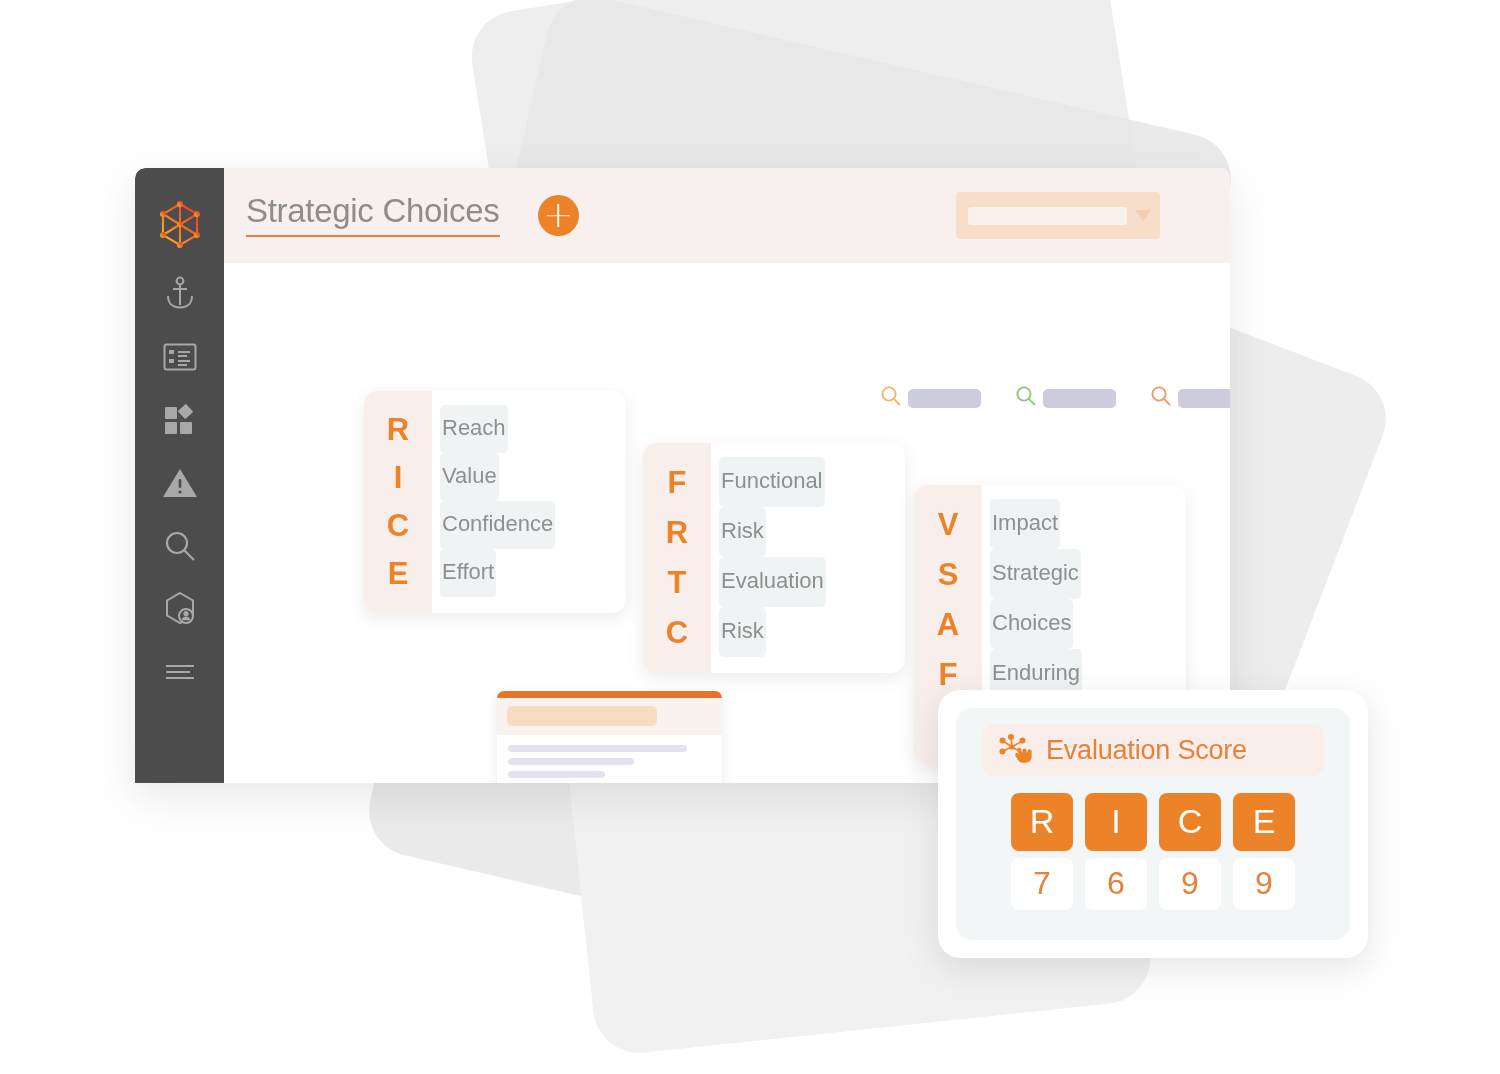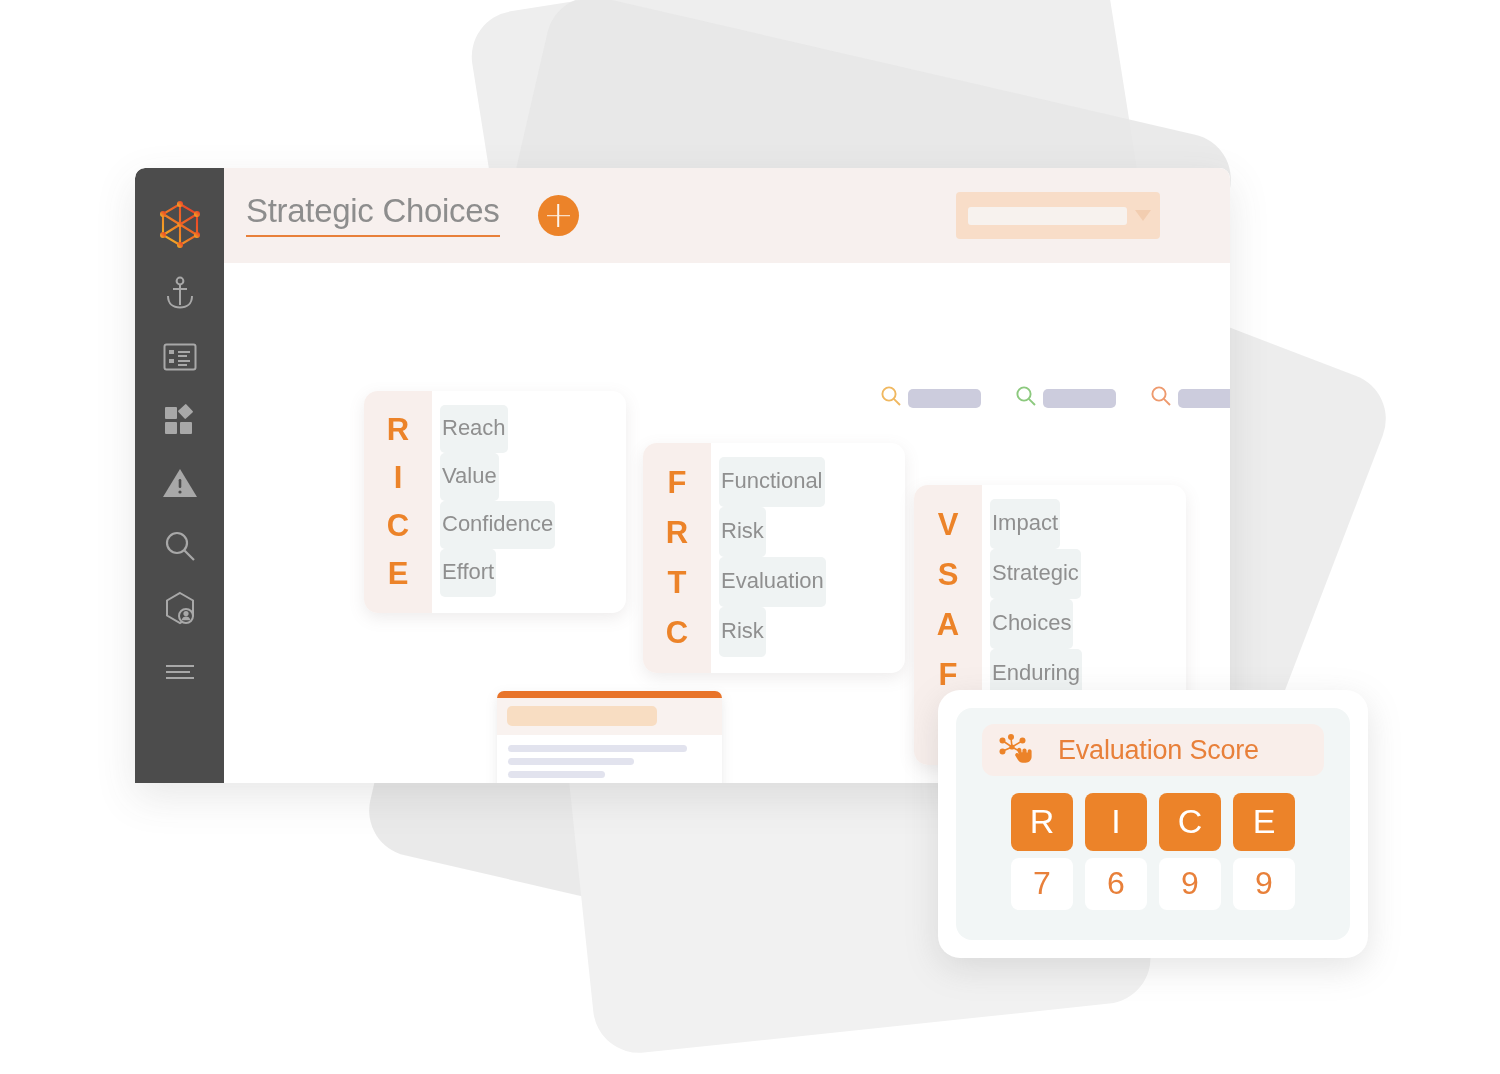--- a/index.html
+++ b/index.html
@@ -257,21 +257,21 @@
     width: 100%; height: 100%;
     background: #f2f6f6;
     border-radius: 16px;
     padding: 16px 18px 20px;
     display: flex; flex-direction: column;
   }
   #eval-title-pill {
     background: #f9eeea;
     border-radius: 12px;
     padding: 9px 16px;
-    display: flex; align-items: center; gap: 24px;
+    display: flex; align-items: center; gap: 12px;
     margin: 0 8px 0 8px;
   }
   #eval-title {
     color: #e8803a;
     font-size: 27px;
     letter-spacing: -.2px;
   }
   #eval-grid {
     flex: 1;
     display: flex;

